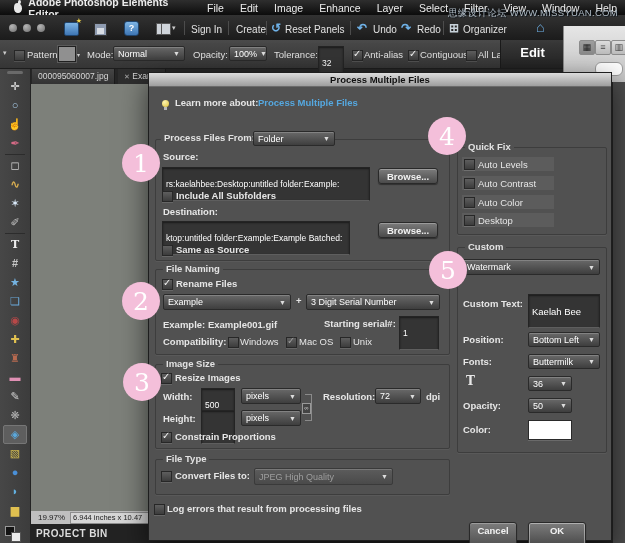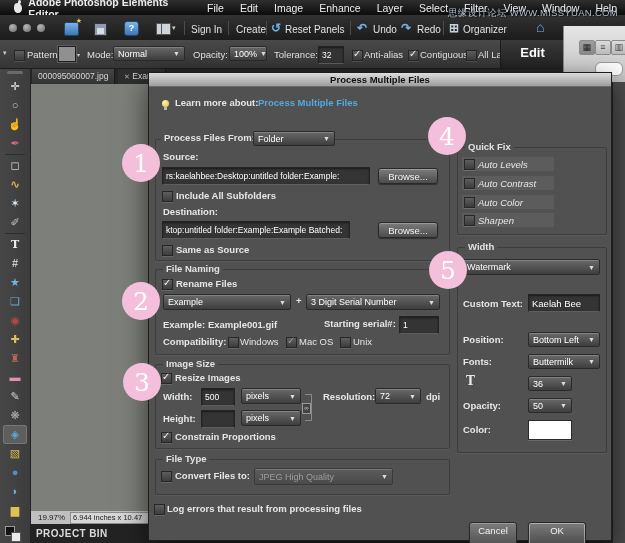--- a/index.html
+++ b/index.html
@@ -70,31 +70,31 @@
   .lbl{font-size:9.5px;font-weight:bold;color:#e6e6e6;white-space:nowrap;}
   .link{color:#55a8e0;font-weight:bold;font-size:9.5px;}
   .grp{border:1px solid #3d3d3d;border-radius:2px;box-shadow:0 1px 0 rgba(255,255,255,.05);}
   .leg{background:#515151;padding:0 3px;font-weight:bold;color:#e2e2e2;font-size:9.5px;z-index:2;white-space:nowrap;}
   .dd{display:flex;align-items:center;background:linear-gradient(#696969,#3e3e3e);border:1px solid #2a2a2a;
       border-radius:2px;color:#fff;font-size:9px;padding:0 4px;box-shadow:inset 0 1px 0 rgba(255,255,255,.18);
       box-sizing:border-box;white-space:nowrap;overflow:hidden;}
   .dd .ar{margin-left:auto;font-size:7px;color:#ddd;padding-left:3px;}
   .dd.disabled{color:#9e9e9e;background:linear-gradient(#5c5c5c,#4a4a4a);border-color:#3a3a3a;}
   .tf{background:#343434;border:1px solid #242424;border-bottom-color:#5e5e5e;color:#fff;font-size:8.5px;
-      display:flex;align-items:center;padding:8px 3px;box-shadow:inset 0 1px 2px rgba(0,0,0,.5);box-sizing:border-box;
+      display:flex;align-items:center;padding:16px 3px;box-shadow:inset 0 1px 2px rgba(0,0,0,.5);box-sizing:border-box;
       white-space:nowrap;overflow:hidden;}
   .btn{background:linear-gradient(#7c7c7c,#4b4b4b);border:1px solid #292929;border-radius:3px;color:#f2f2f2;
        font-size:9.5px;text-align:center;box-shadow:0 1px 1px rgba(0,0,0,.4),inset 0 1px 0 rgba(255,255,255,.25);
-       box-sizing:border-box;}
+       box-sizing:border-box;font-weight:bold;}
   .btn.primary{box-shadow:0 1px 1px rgba(0,0,0,.4),inset 0 0 0 1px rgba(255,255,255,.4);}
   .cb{width:9px;height:9px;background:linear-gradient(#5e5e5e,#3c3c3c);border:1px solid #272727;
       box-shadow:0 1px 0 rgba(255,255,255,.12);position:absolute;}
   .cb.checked::after{content:"✓";position:absolute;left:0px;top:-3px;font-size:10px;color:#f0f0f0;}
   .cb.checked.dim::after{color:#9c9c9c;}
-  .qf-row{background:#5c5c5c;height:14px;font-style:italic;}
+  .qf-row{background:#5c5c5c;height:14px;}
   .link-bracket{border:1px solid #8a8a8a;border-left:none;width:6px;height:25px;}
   .chain{left:153px;top:330px;width:7px;height:9px;background:#444;border:1px solid #999;font-size:6px;color:#ddd;
          text-align:center;line-height:8px;}
   .num-circle{width:38px;height:38px;border-radius:50%;background:#f4bfda;color:#fff;z-index:50;
               font-family:"DejaVu Serif",serif;font-size:25px;display:flex;align-items:center;justify-content:center;}
   .swatch-white{background:#fff;border:1px solid #2a2a2a;box-shadow:0 1px 0 rgba(255,255,255,.15);}
   .pat-swatch{top:6px;width:16px;height:14px;background:#909090;border:1px solid #202020;box-shadow:0 0 0 1px #5a5a5a;}
 </style>
 </head>
 <body>
@@ -322,25 +322,25 @@
   <div class="abs qf-row" style="left:313px;top:103px;width:92px">
     <span class="cb" style="left:2px;top:2px"></span>
     <span class="abs lbl" style="left:16px;top:2px;font-weight:normal">Auto Contrast</span>
   </div>
   <div class="abs qf-row" style="left:313px;top:122px;width:92px">
     <span class="cb" style="left:2px;top:2px"></span>
     <span class="abs lbl" style="left:16px;top:2px;font-weight:normal">Auto Color</span>
   </div>
   <div class="abs qf-row" style="left:313px;top:140px;width:92px">
     <span class="cb" style="left:2px;top:2px"></span>
-    <span class="abs lbl" style="left:16px;top:2px;font-weight:normal">Sharpen</span>
+    <span class="abs lbl" style="left:16px;top:2px;font-weight:normal">Desktop</span>
   </div>
 
   <div class="abs grp" style="left:308px;top:174px;width:148px;height:204px"></div>
-  <span class="abs leg" style="left:316px;top:168px">Width</span>
+  <span class="abs leg" style="left:316px;top:168px">Custom</span>
   <div class="abs dd" style="left:313px;top:186px;width:138px;height:16px">
     <span>Watermark</span>
       <span class="ar">▼</span>
   </div>
   <span class="abs lbl" style="left:314px;top:225px">Custom Text:</span>
   <div class="abs tf" style="left:379px;top:221px;width:72px;height:18px;font-size:9.5px">Kaelah Bee</div>
   <span class="abs lbl" style="left:314px;top:261px">Position:</span>
   <div class="abs dd" style="left:379px;top:259px;width:72px;height:15px">
     <span>Bottom Left</span>
       <span class="ar">▼</span>

